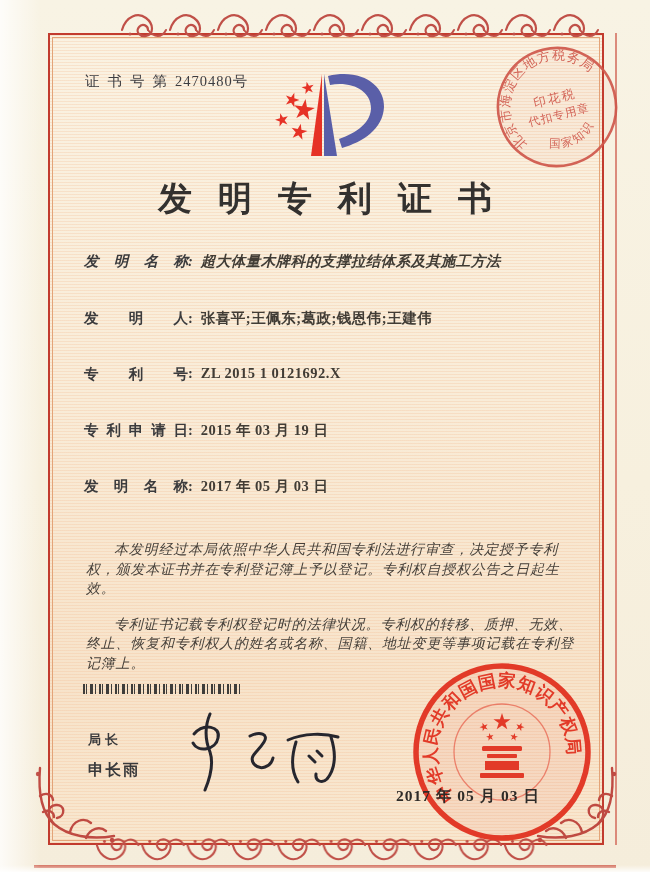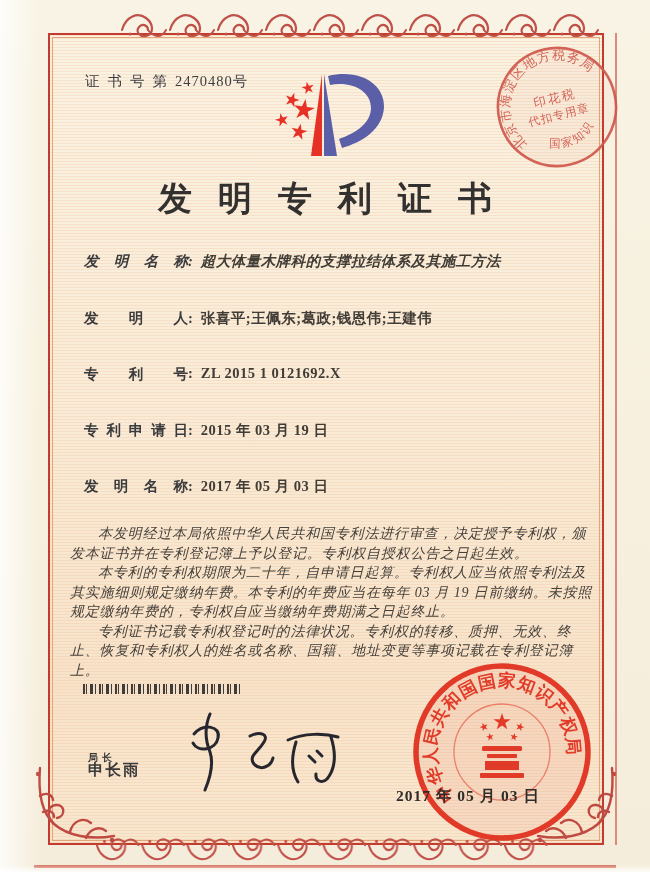--- a/index.html
+++ b/index.html
@@ -45,30 +45,30 @@
   .fields{position:absolute;left:84px;top:252px;right:50px;}
   .frow{margin-bottom:37px;font-size:14.5px;color:#3a3732;white-space:nowrap;}
   .frow.gap-lg{margin-bottom:38px;font-style:italic;}
   .flabel{display:inline-block;width:104px;text-align:justify;text-align-last:justify;
     font-weight:600;color:#3b3b3d;vertical-align:top;}
   .fcolon{font-weight:600;margin-right:8px;color:#3b3b3d;}
   .fvalue{font-weight:600;color:#413c35;letter-spacing:.5px;}
 
   .body-text{position:absolute;left:70px;right:58px;top:524px;
     font-size:14px;line-height:19.5px;letter-spacing:.8px;color:#46403a;font-style:italic;}
-  .body-text p{margin:0;text-indent:2em;}
+  .body-text p{margin:16px;text-indent:2em;}
 
   .barcode{position:absolute;left:83px;top:684px;width:158px;height:10px;opacity:.9;
     background:repeating-linear-gradient(90deg,
       #2b2b2b 0 2px, transparent 2px 3px,
       #2b2b2b 3px 4px, transparent 4px 7px,
       #2b2b2b 7px 10px, transparent 10px 12px,
       #2b2b2b 12px 13px, transparent 13px 16px);}
 
-  .comm-title{position:absolute;left:88px;top:751px;font-size:10px;color:#39393b;letter-spacing:4px;font-weight:600;}
+  .comm-title{position:absolute;left:88px;top:731px;font-size:13px;color:#39393b;letter-spacing:4px;font-weight:600;}
   .comm-name{position:absolute;left:88px;top:760px;font-size:15.5px;color:#39393b;letter-spacing:2px;font-weight:600;}
   .signature{position:absolute;left:168px;top:706px;width:190px;height:92px;}
   .sr-only{position:absolute;width:1px;height:1px;overflow:hidden;clip:rect(0 0 0 0);}
 
   .seal{position:absolute;left:410px;top:660px;width:184px;height:184px;}
   .issue-date{position:absolute;left:396px;top:786px;font-size:15.5px;font-weight:700;
     color:#2e2b28;letter-spacing:1px;z-index:4;}
 
   .footer{position:absolute;left:0;right:0;top:822px;text-align:center;
     font-size:12.5px;color:#4e473f;letter-spacing:2px;}
@@ -174,21 +174,20 @@
       <div class="frow">
         <span class="flabel">专利申请日</span><span class="fcolon">:</span><span class="fvalue">2015 年 03 月 19 日</span>
       </div>
       <div class="frow">
         <span class="flabel">发明名称</span><span class="fcolon">:</span><span class="fvalue">2017 年 05 月 03 日</span>
       </div>
     </div>
 
     <div class="body-text">
       <p>本发明经过本局依照中华人民共和国专利法进行审查，决定授予专利权，颁发本证书并在专利登记簿上予以登记。专利权自授权公告之日起生效。</p>
-      <p>本专利的专利权期限为二十年，自申请日起算。专利权人应当依照专利法及其实施细则规定缴纳年费。本专利的年费应当在每年 03 月 19 日前缴纳。未按照规定缴纳年费的，专利权自应当缴纳年费期满之日起终止。</p>
       <p>专利证书记载专利权登记时的法律状况。专利权的转移、质押、无效、终止、恢复和专利权人的姓名或名称、国籍、地址变更等事项记载在专利登记簿上。</p>
     </div>
 
     <div class="barcode"></div>
 
     <div class="comm-title">局长</div>
     <div class="comm-name">申长雨</div>
 
     <svg class="signature" viewBox="0 0 190 92">
       <g fill="none" stroke="#26262e" stroke-width="3" stroke-linecap="round">

